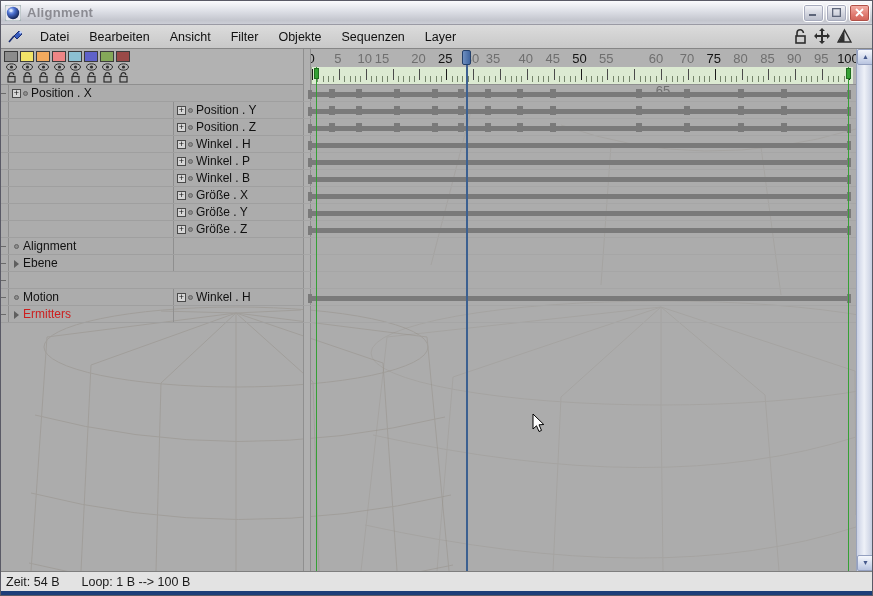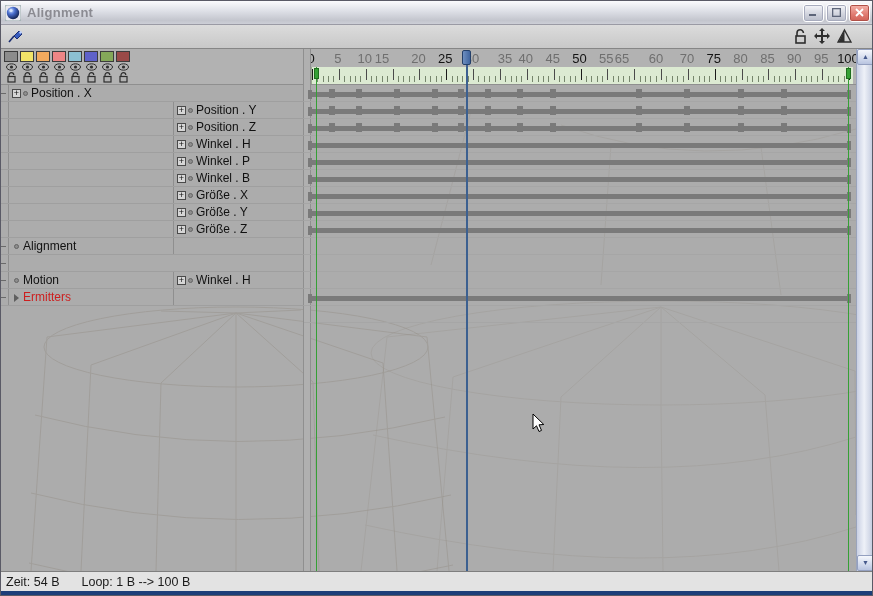--- a/index.html
+++ b/index.html
@@ -116,20 +116,29 @@
         </div>
     </div>
   </div>
 
   <div id="menubar">
     <svg width="18" height="16" style="margin-left:5px">
       <path d="M13 2 L16 5 L11 10 L8 7 Z" fill="#3a5ec0" stroke="#1c2e70"></path>
       <path d="M8 7 L3 13" stroke="#1c2e70" stroke-width="1.6"></path>
       <circle cx="14.5" cy="3.5" r="1.3" fill="#bcd0ff"></circle>
     </svg>
+    <div id="menu-items">
+        <span class="menu-item">Datei</span>
+        <span class="menu-item">Bearbeiten</span>
+        <span class="menu-item">Ansicht</span>
+        <span class="menu-item">Filter</span>
+        <span class="menu-item">Objekte</span>
+        <span class="menu-item">Sequenzen</span>
+        <span class="menu-item">Layer</span>
+      </div>
     <div id="menubar-right">
       <svg width="13" height="16">
         <path d="M3 8 V5 a3.2 3.2 0 0 1 6.4 0" fill="none" stroke="#2e2e2e" stroke-width="1.6"></path>
         <rect x="2" y="8" width="9" height="7" fill="none" stroke="#2e2e2e" stroke-width="1.6"></rect>
       </svg>
       <svg width="16" height="16">
         <path d="M8 0 L11 3 H9 V7 H13 V5 L16 8 L13 11 V9 H9 V13 H11 L8 16 L5 13 H7 V9 H3 V11 L0 8 L3 5 V7 H7 V3 H5 Z" fill="#2e2e2e"></path>
       </svg>
       <svg width="15" height="16">
         <path d="M7.5 2 L14 14 H1 Z" fill="none" stroke="#2e2e2e" stroke-width="1.4"></path>
@@ -250,27 +259,27 @@
       </div>
     </div>
   <div id="ruler-nums">
       <div class="ruler-num major" style="left: 295px;">0</div>
       <div class="ruler-num" style="left: 321.85px;">5</div>
       <div class="ruler-num" style="left: 348.7px;">10</div>
       <div class="ruler-num" style="left: 366px;">15</div>
       <div class="ruler-num" style="left: 402.4px;">20</div>
       <div class="ruler-num major" style="left: 429.25px;">25</div>
       <div class="ruler-num" style="left: 456.1px;">30</div>
-      <div class="ruler-num" style="left: 489px;">35</div>
+      <div class="ruler-num" style="left: 477px;">35</div>
       <div class="ruler-num" style="left: 509.8px;">40</div>
       <div class="ruler-num" style="left: 536.65px;">45</div>
       <div class="ruler-num major" style="left: 563.5px;">50</div>
       <div class="ruler-num" style="left: 590.35px;">55</div>
       <div class="ruler-num" style="left: 640px;">60</div>
-      <div class="ruler-num" style="left: 606px;">65</div>
+      <div class="ruler-num" style="left: 647px; margin-top: 32px;">65</div>
       <div class="ruler-num" style="left: 670.9px;">70</div>
       <div class="ruler-num major" style="left: 697.75px;">75</div>
       <div class="ruler-num" style="left: 724.6px;">80</div>
       <div class="ruler-num" style="left: 751.45px;">85</div>
       <div class="ruler-num" style="left: 778.3px;">90</div>
       <div class="ruler-num" style="left: 805.15px;">95</div>
       <div class="ruler-num major" style="left: 832px;">100</div>
     </div>
   <div id="ruler-strip">
       <div class="tick t25" style="left: 0px; top: 2px; height: 11px;"></div>
@@ -468,20 +477,30 @@
         <div class="cell-obj">
           <div class="bullet-dot"></div>
           <div class="obj-label">Alignment</div>
         </div>
         <div class="cell-trk"></div>
       </div>
       <div class="lrow">
         <div class="cell-tree">
           <div class="dash" style="top: 8px;"></div>
         </div>
+        <div class="cell-obj">
+          <div class="bullet-tri"></div>
+          <div class="obj-label">Ebene</div>
+        </div>
+        <div class="cell-trk"></div>
+      </div>
+      <div class="lrow">
+        <div class="cell-tree">
+          <div class="dash" style="top: 8px;"></div>
+        </div>
         <div class="cell-trk"></div>
       </div>
       <div class="lrow">
         <div class="cell-tree">
           <div class="dash" style="top: 8px;"></div>
         </div>
         <div class="cell-obj">
           <div class="bullet-dot"></div>
           <div class="obj-label">Motion</div>
         </div>

